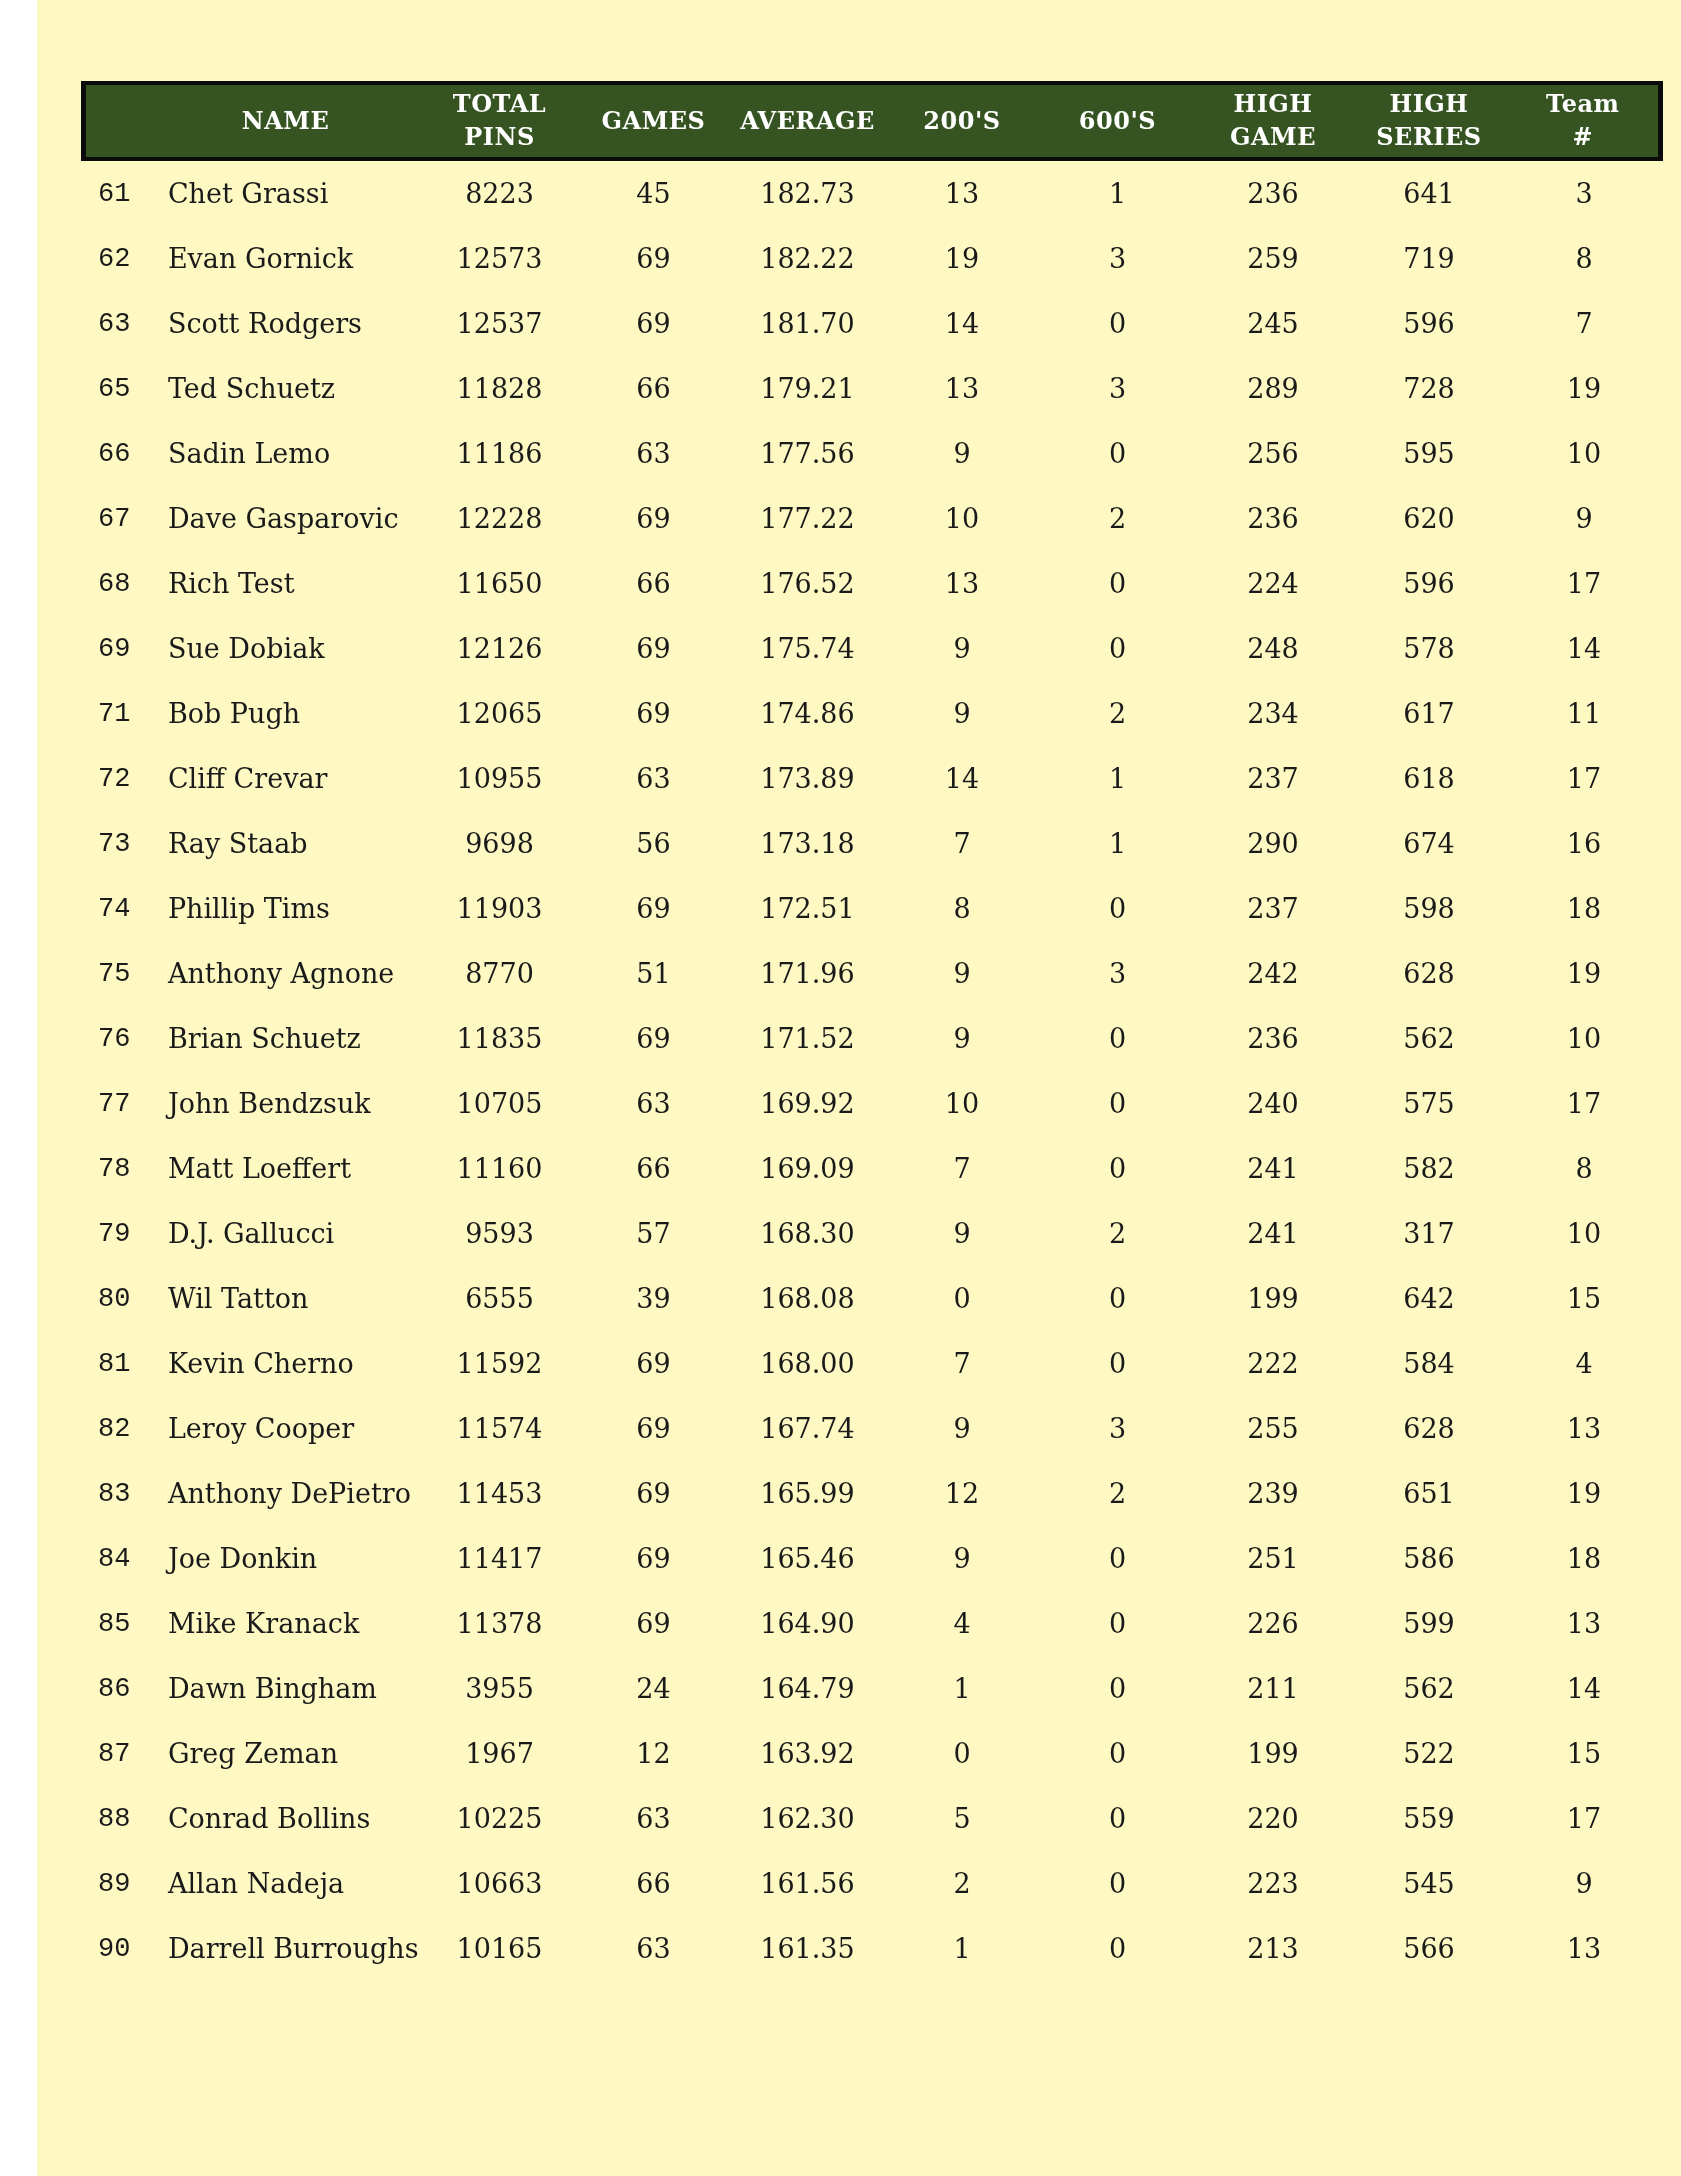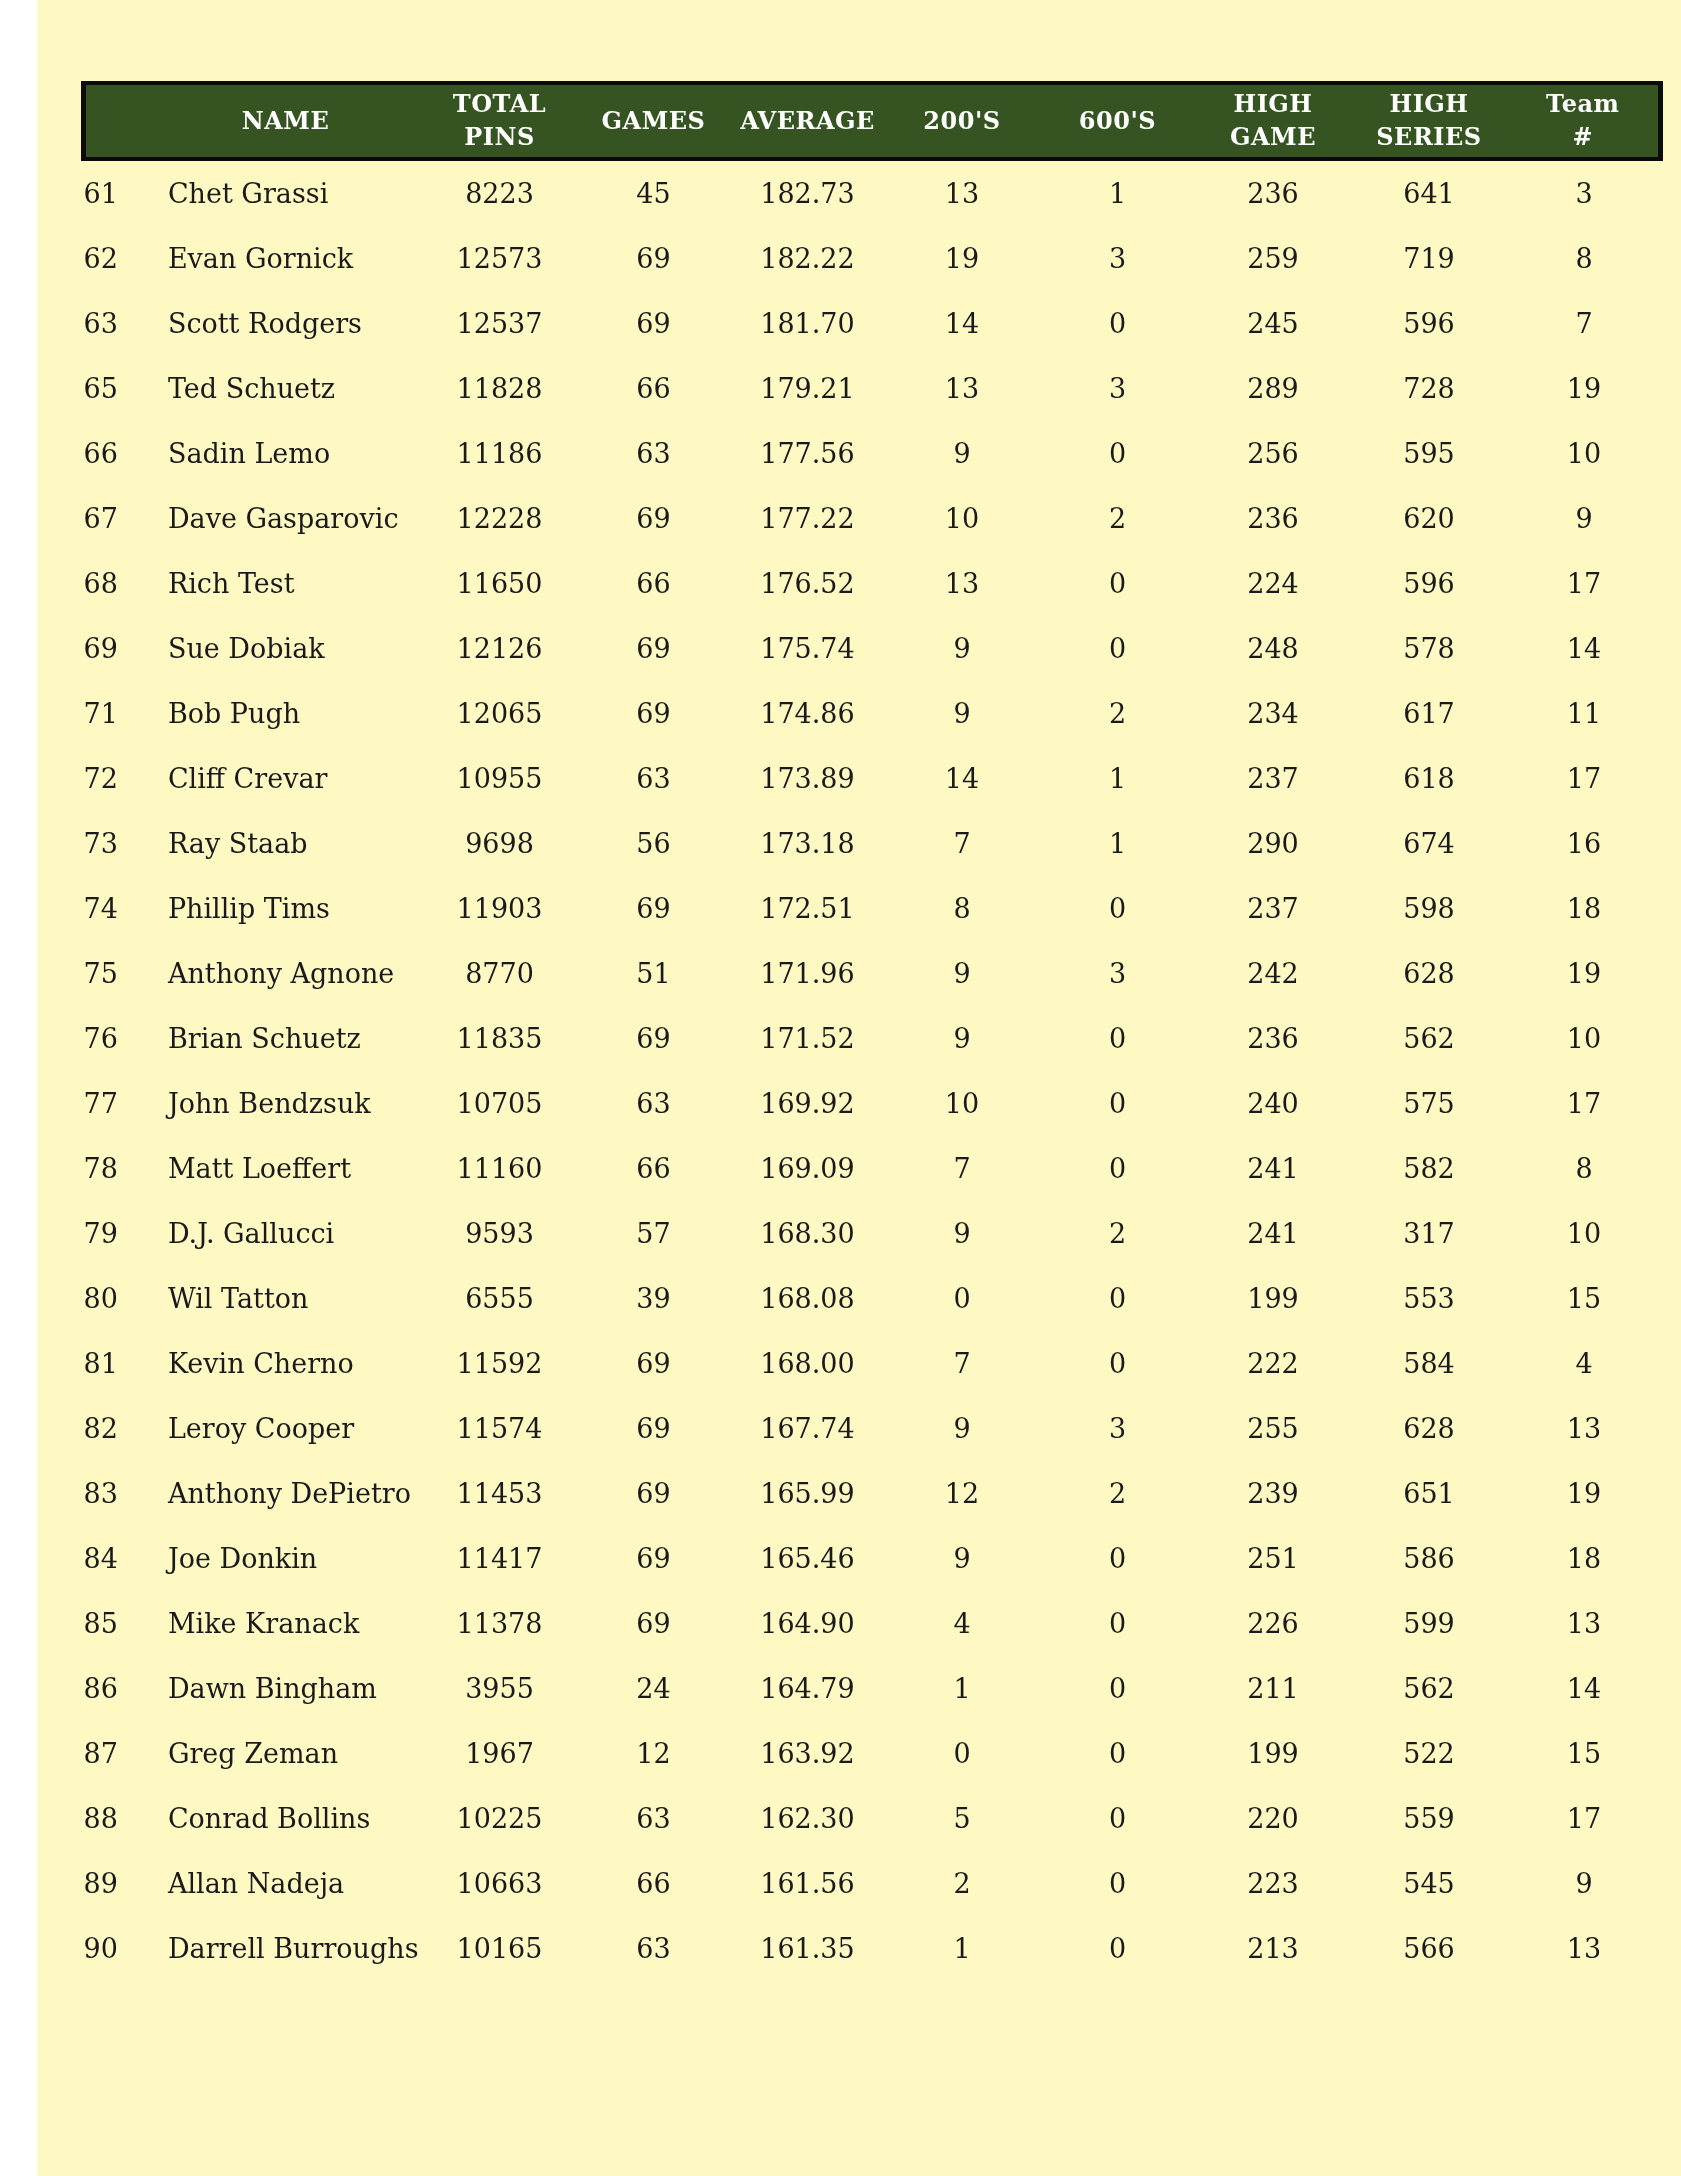--- a/index.html
+++ b/index.html
@@ -18,21 +18,21 @@
   thead th.last{border-right:5.5px solid #0b0b0b;}
   .hwrap{
     display:flex;flex-direction:column;align-items:center;justify-content:center;
     gap:6.5px;color:#ffffff;font-weight:bold;font-size:24px;line-height:1.12;letter-spacing:0.5px;
   }
   .hwrap div:empty{display:none;}
   tbody td{
     height:65px;font-size:27px;text-align:center;vertical-align:middle;
     padding:0;white-space:nowrap;color:#1a1a1a;
   }
-  td.rank{text-align:left;padding-right:3.7px;}
+  td.rank{text-align:center;padding-right:3.7px;font-family:Liberation Mono, monospace;}
   td.pname{text-align:left;padding-left:19.4px;}
 </style>
 </head>
 <body>
 
 <div class="page">
   <table class="standings">
     <colgroup>
       <col style="width:65px">
       <col style="width:274px">
@@ -308,21 +308,21 @@
       </tr>
         <tr>
         <td class="rank">80</td>
         <td class="pname">Wil Tatton</td>
         <td>6555</td>
         <td>39</td>
         <td>168.08</td>
         <td>0</td>
         <td>0</td>
         <td>199</td>
-        <td>553</td>
+        <td>642</td>
         <td>15</td>
       </tr>
         <tr>
         <td class="rank">81</td>
         <td class="pname">Kevin Cherno</td>
         <td>11592</td>
         <td>69</td>
         <td>168.00</td>
         <td>7</td>
         <td>0</td>

